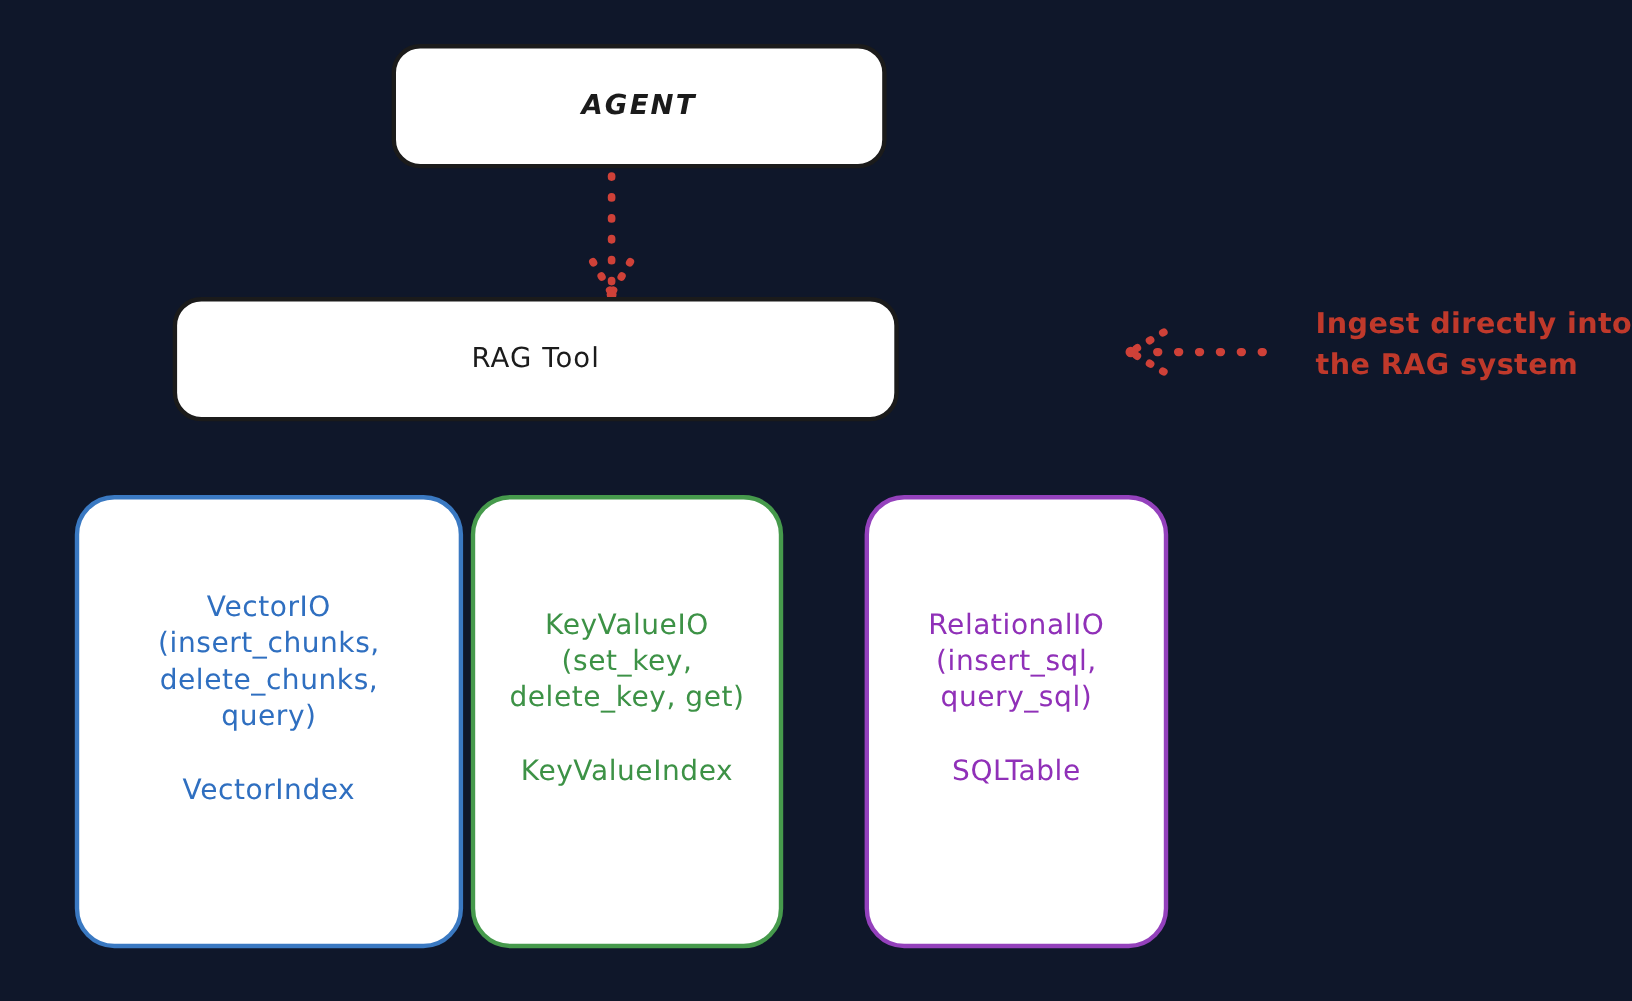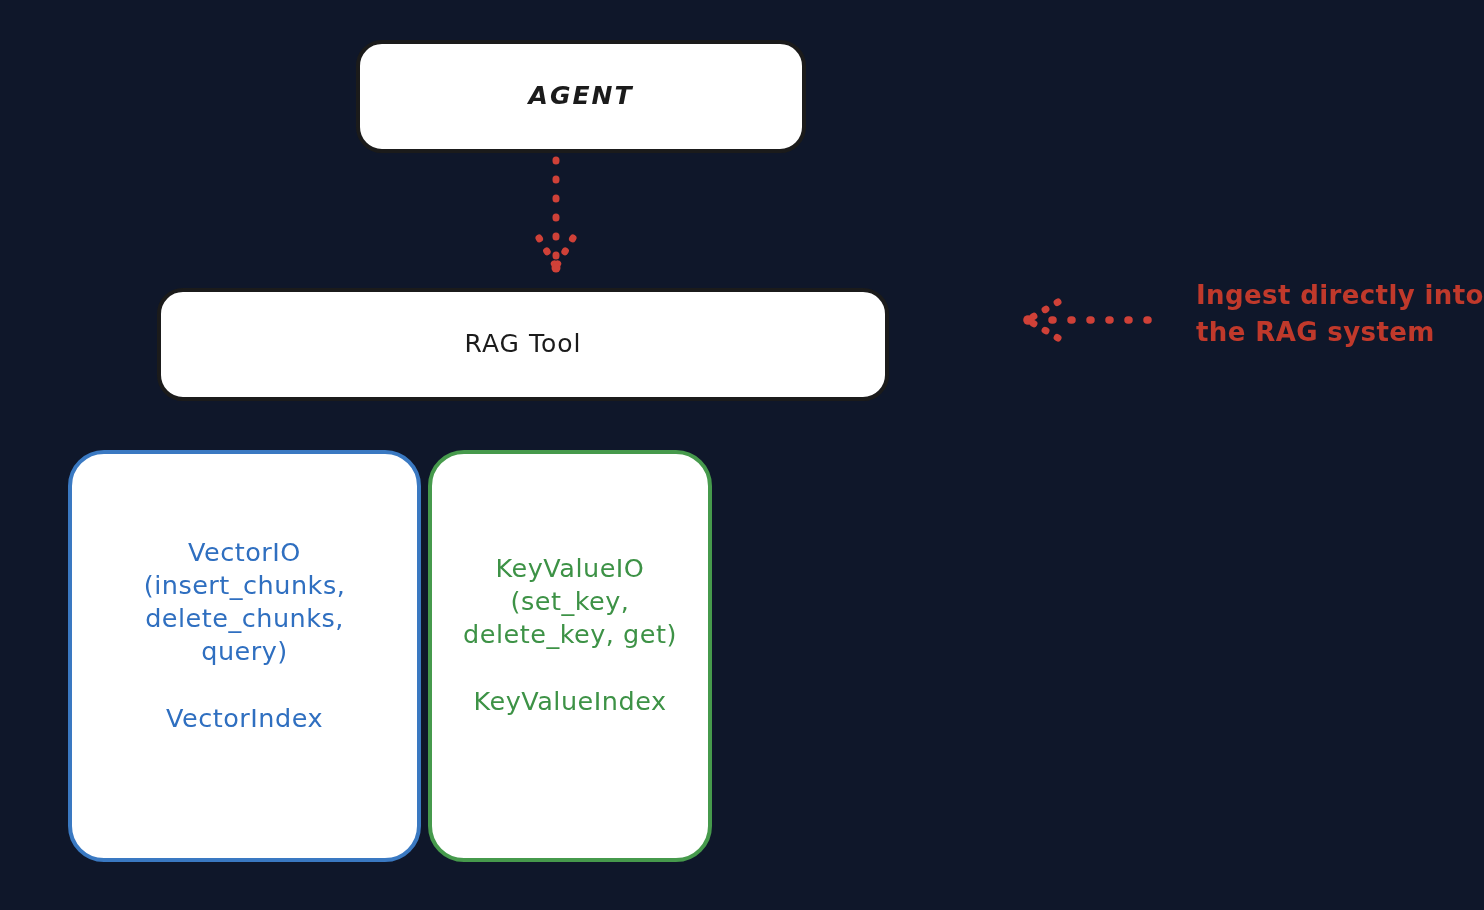--- a/index.html
+++ b/index.html
@@ -48,25 +48,24 @@
     font-style: italic;
     font-weight: 700;
     color: #1b1b1b;
     letter-spacing: 2px;
   }
 
   
   #ragtool-node {
     left: 157px;
     top: 270px;
-    width: 732px;
+    width: 660px;
     height: 113px;
     border: 4.5px solid #1b1b1b;
     border-radius: 26px;
-    margin-top: 18px;
   }
   #ragtool-node .node-label {
     font-size: 25px;
     color: #1b1b1b;
     font-weight: 500;
     letter-spacing: 1px;
   }
 
   
   .leaf {
@@ -186,14 +185,21 @@
   </div>
 
   <div class="node leaf" id="keyvalue-node">
     <span class="node-label">KeyValueIO
 (set_key,
 delete_key, get)
 
 KeyValueIndex</span>
   </div>
 
+  <div class="node leaf" id="relational-node">
+    <span class="node-label">RelationalIO
+(insert_sql,
+query_sql)
+
+SQLTable</span>
+  </div>
 
 </div>
 
 </body></html>

